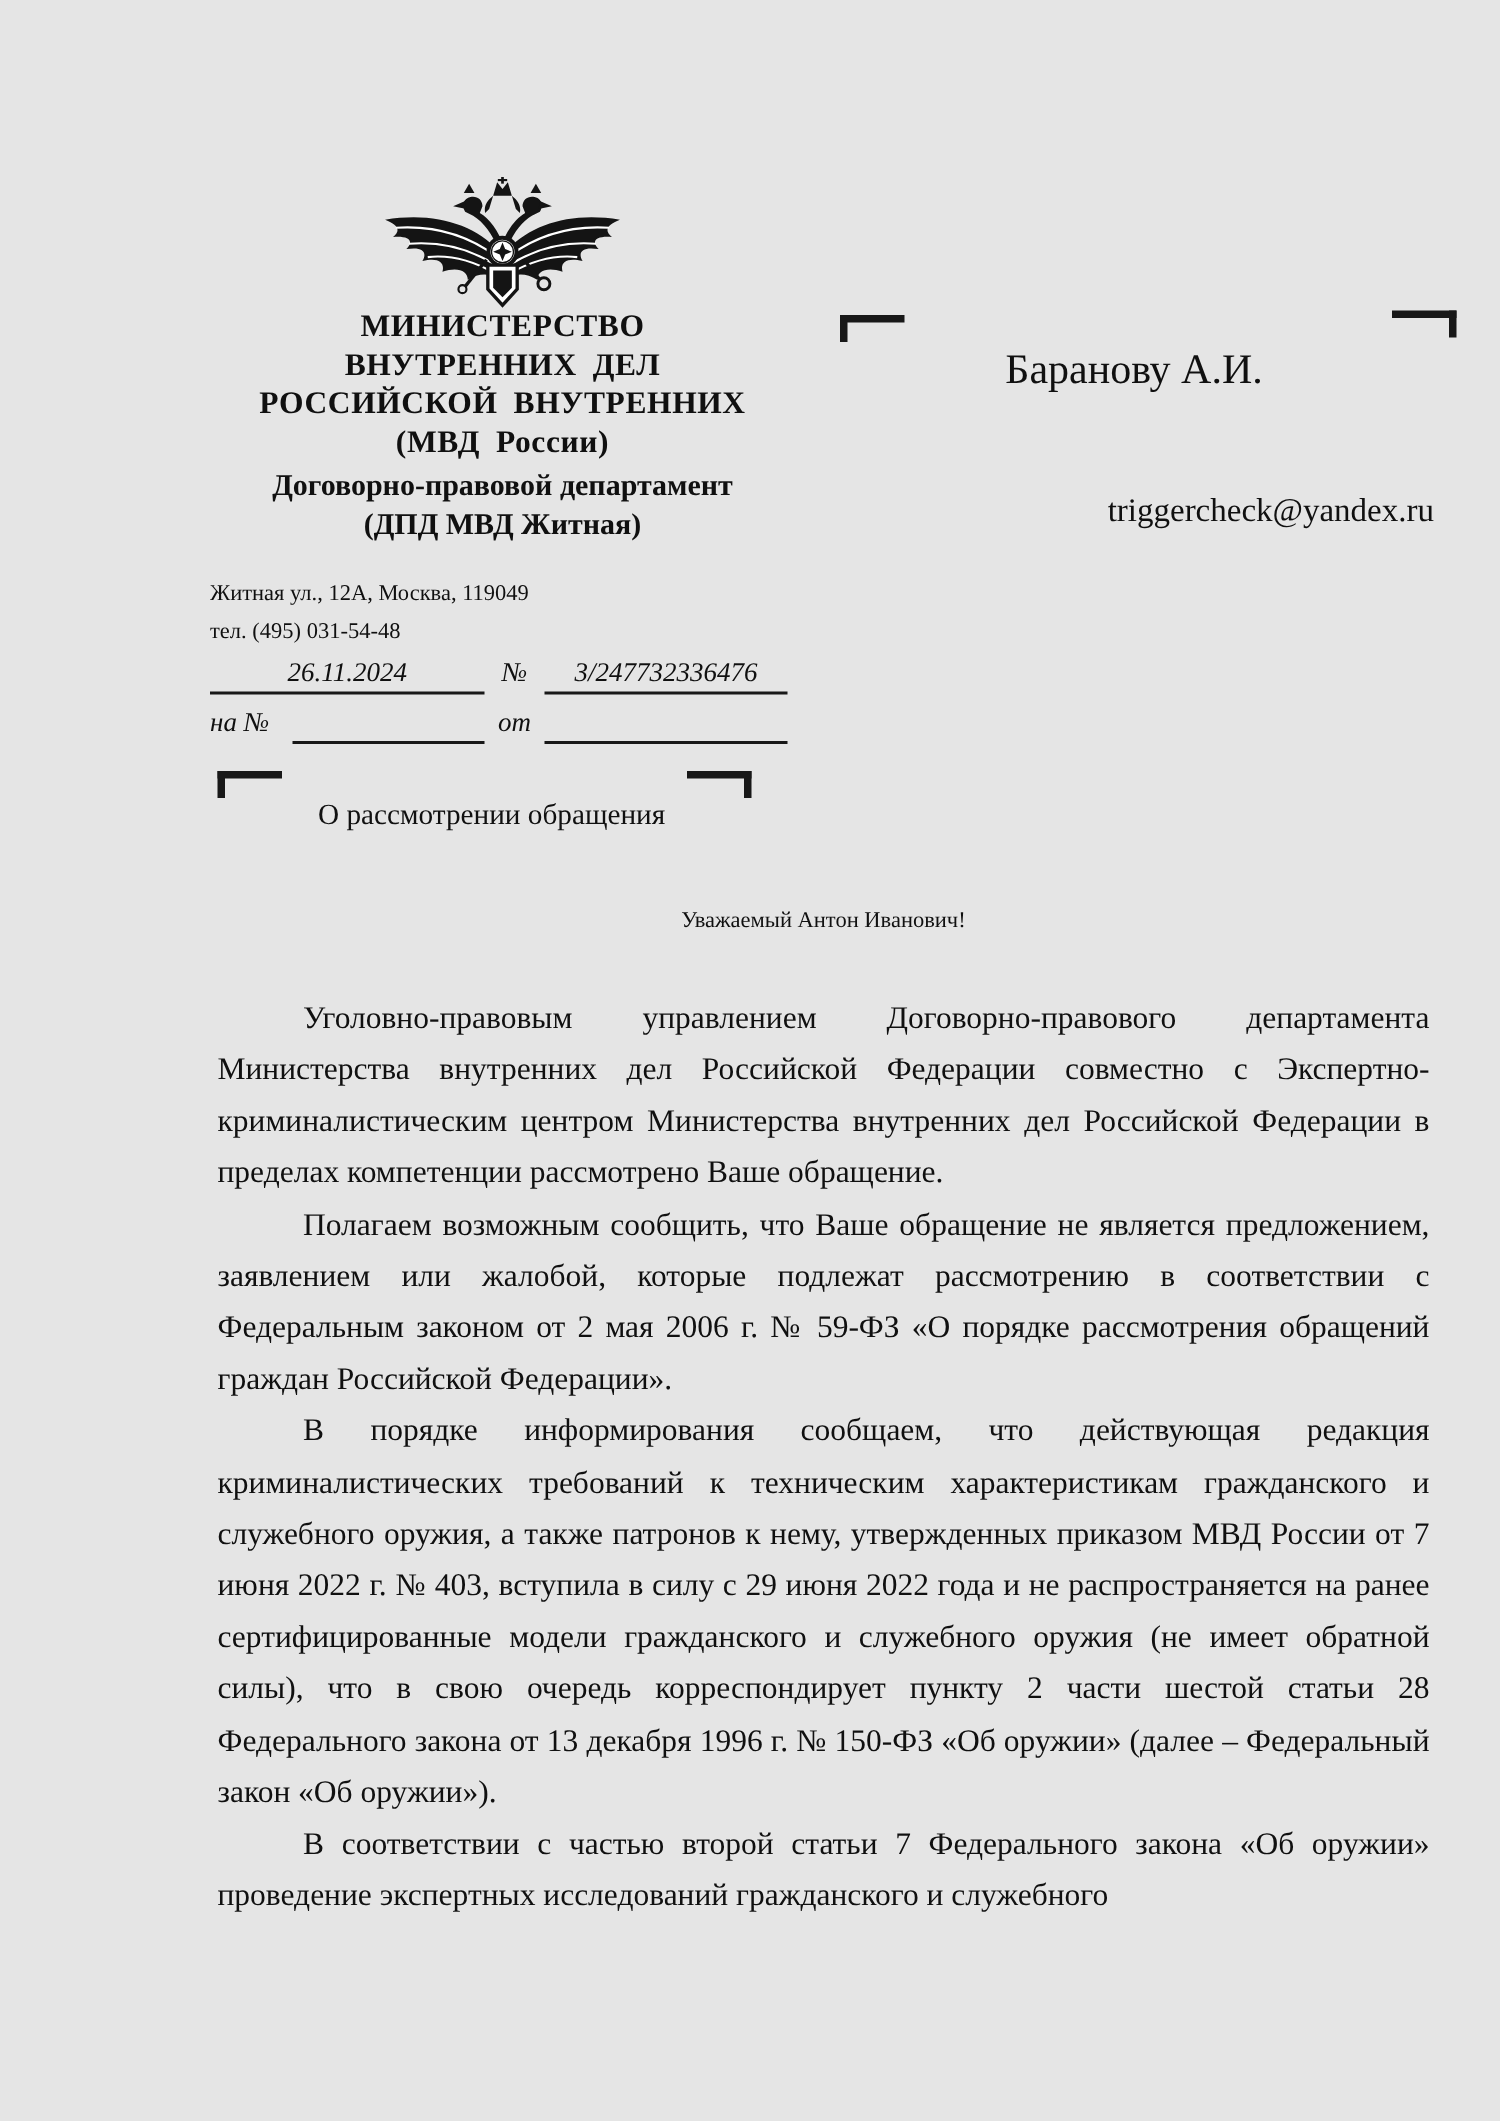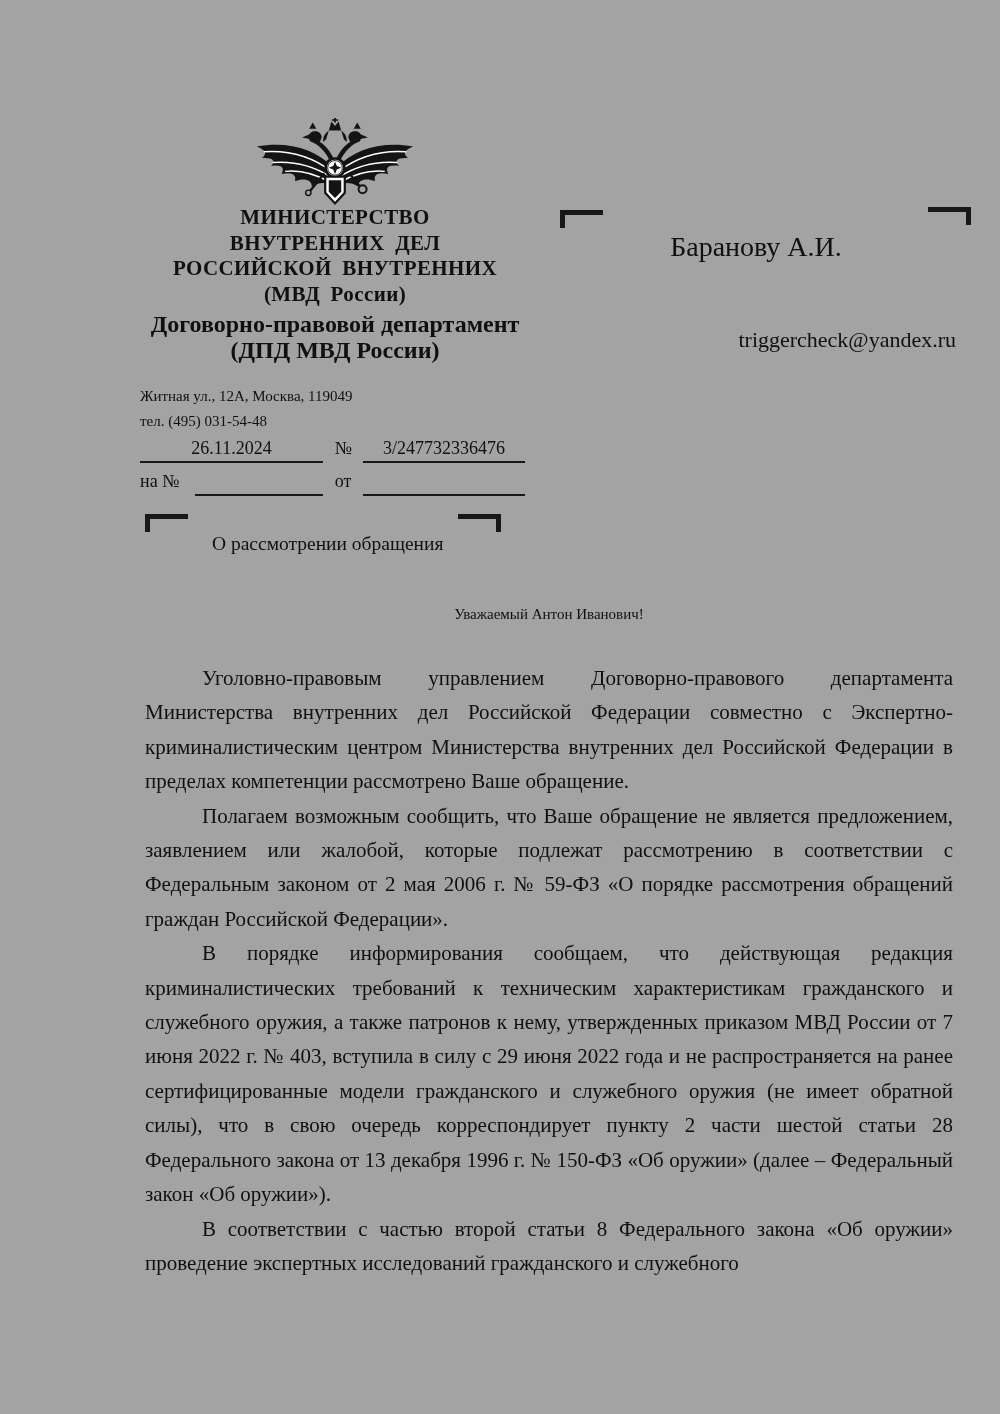--- a/index.html
+++ b/index.html
@@ -1,49 +1,50 @@
 <!DOCTYPE html>
 <html lang="ru"><head>
 <meta charset="utf-8">
 <style>
   html, body { margin: 0; padding: 0; background: #ffffff; }
   .page {
     position: relative;
     width: 1000px;
     height: 1414px;
     margin: 0 auto;
-    background: #a3a3a3;
+    background: #e5e5e5;
     color: #101010;
     font-family: "Liberation Serif", "DejaVu Serif", serif;
     overflow: hidden;
   }
   
   .emblem-wrap {
     position: absolute; left: 140px; top: 118px; width: 390px;
     text-align: center;
   }
   .org-block {
     position: absolute; left: 118px; top: 205px; width: 434px;
     text-align: center; font-weight: bold;
     font-size: 21px; line-height: 25.5px;
     letter-spacing: 0.4px; word-spacing: 5px;
   }
   .dept-block {
     position: absolute; left: 118px; top: 311px; width: 434px;
     text-align: center; font-weight: bold;
-    font-size: 24px; line-height: 26px;
+    font-size: 20px; line-height: 26px;
   }
   .addr-block {
     position: absolute; left: 140px; top: 384px; width: 390px;
     text-align: left; font-size: 15px; line-height: 25px;
   }
   
   .ref-grid {
     position: absolute; left: 140px; top: 438px; width: 385px;
     font-size: 18px;
+    font-style: italic;
   }
   .ref-row { display: flex; align-items: flex-end; }
   .ref-row + .ref-row { margin-top: 7px; }
   .u { border-bottom: 2px solid #181818; }
   .ref-date { width: 183px; text-align: center; padding-bottom: 2px; }
   .ref-no-label { width: 40px; text-align: center; padding-bottom: 4px; }
   .ref-number { flex: 1; text-align: center; padding-bottom: 2px; }
   .ref-replyto-label { width: 55px; padding-bottom: 4px; }
   .ref-blank-left { width: 128px; height: 24px; }
   .ref-from-label { width: 40px; text-align: center; padding-bottom: 4px; }
@@ -129,21 +130,21 @@
 
   <div class="org-block">
     <div>МИНИСТЕРСТВО</div>
     <div>ВНУТРЕННИХ ДЕЛ</div>
     <div>РОССИЙСКОЙ ВНУТРЕННИХ</div>
     <div>(МВД России)</div>
   </div>
 
   <div class="dept-block">
     <div>Договорно-правовой департамент</div>
-    <div>(ДПД МВД России)</div>
+    <div>(ДПД МВД Житная)</div>
   </div>
 
   <div class="addr-block">
     <div>Житная ул., 12А, Москва, 119049</div>
     <div>тел. (495) 031-54-48</div>
   </div>
 
   <div class="ref-grid">
     <div class="ref-row">
       <div class="ref-date u">26.11.2024</div>
@@ -168,16 +169,16 @@
 
   <div class="recipient-name">Баранову А.И.</div>
   <div class="recipient-email">triggercheck@yandex.ru</div>
 
   <div class="salutation">Уважаемый Антон Иванович!</div>
 
   <div class="body-text">
     <p>Уголовно-правовым управлением Договорно-правового департамента Министерства внутренних дел Российской Федерации совместно с Экспертно-криминалистическим центром Министерства внутренних дел Российской Федерации в пределах компетенции рассмотрено Ваше обращение.</p>
     <p>Полагаем возможным сообщить, что Ваше обращение не является предложением, заявлением или жалобой, которые подлежат рассмотрению в соответствии с Федеральным законом от 2 мая 2006 г. № 59-ФЗ «О порядке рассмотрения обращений граждан Российской Федерации».</p>
     <p>В порядке информирования сообщаем, что действующая редакция криминалистических требований к техническим характеристикам гражданского и служебного оружия, а также патронов к нему, утвержденных приказом МВД России от 7 июня 2022 г. № 403, вступила в силу с 29 июня 2022 года и не распространяется на ранее сертифицированные модели гражданского и служебного оружия (не имеет обратной силы), что в свою очередь корреспондирует пункту 2 части шестой статьи 28 Федерального закона от 13 декабря 1996 г. № 150-ФЗ «Об оружии» (далее – Федеральный закон «Об оружии»).</p>
-    <p>В соответствии с частью второй статьи 8 Федерального закона «Об оружии» проведение экспертных исследований гражданского и служебного</p>
+    <p>В соответствии с частью второй статьи 7 Федерального закона «Об оружии» проведение экспертных исследований гражданского и служебного</p>
   </div>
 
 </div>
 
 </body></html>

